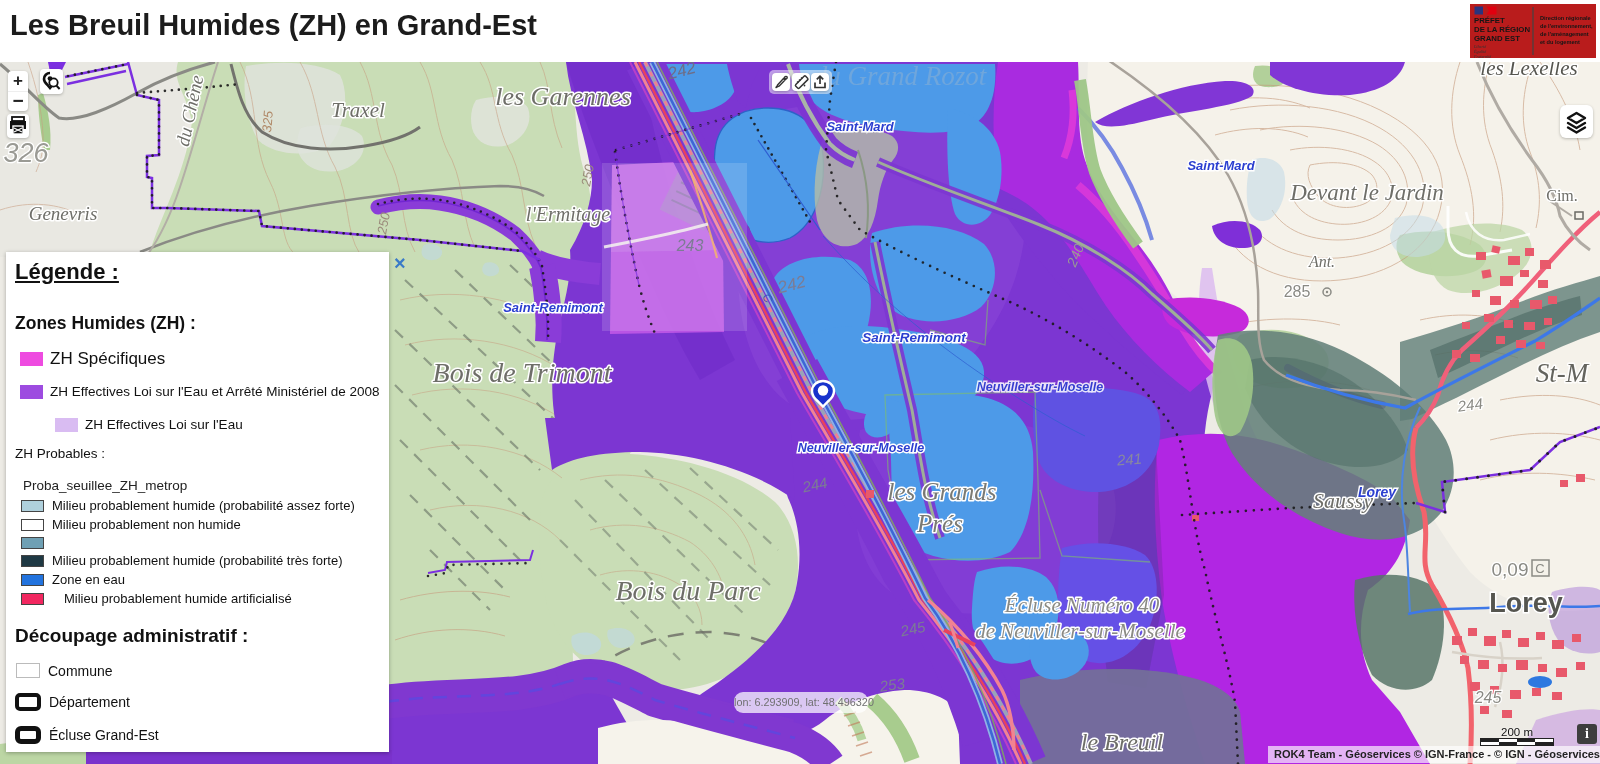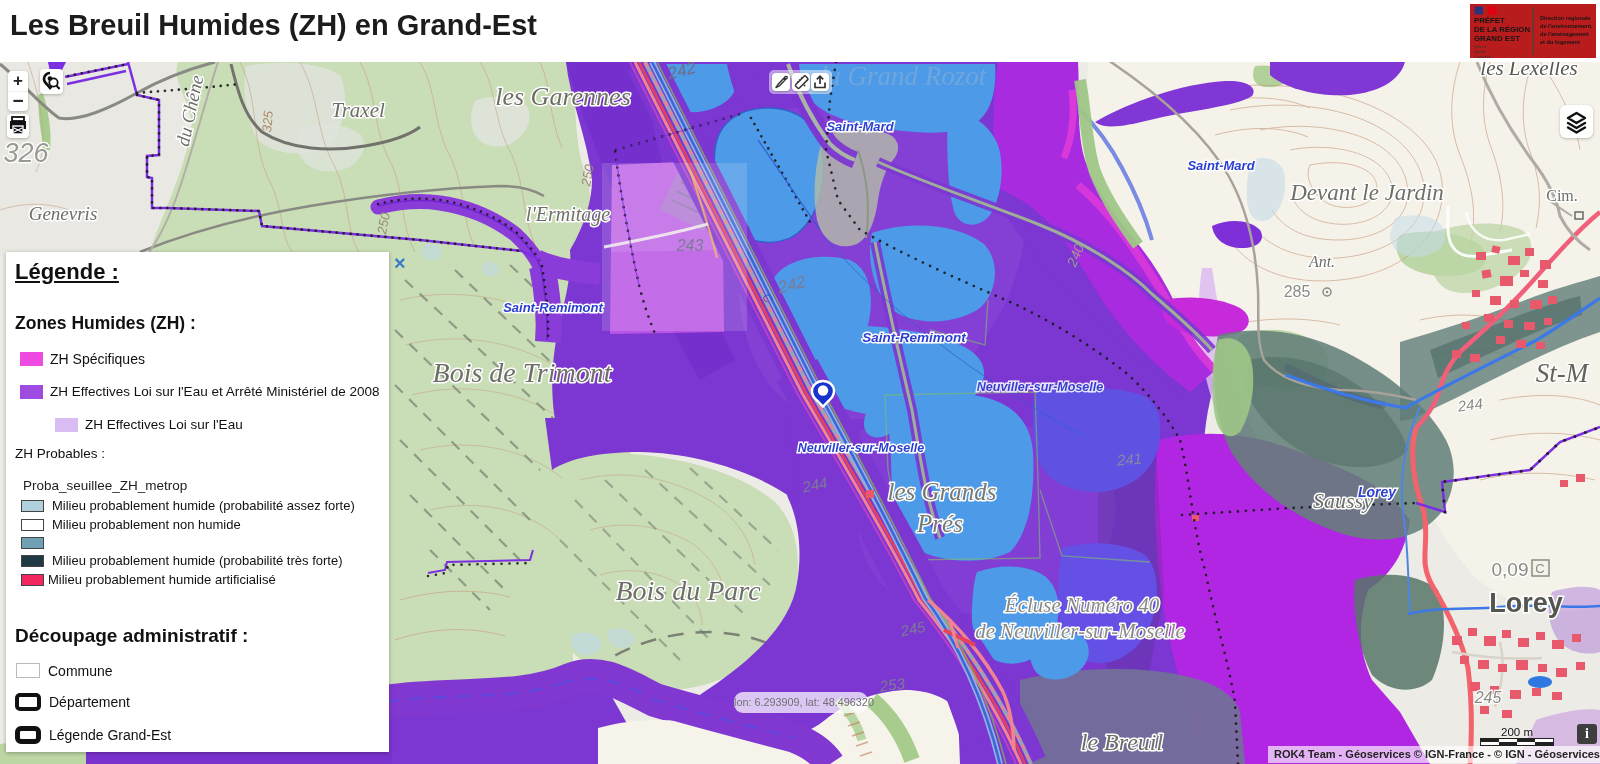--- a/index.html
+++ b/index.html
@@ -654,32 +654,33 @@
     <text x="70" y="32" font-size="5.6" font-weight="bold" fill="#161616" font-family="Liberation Sans, sans-serif">de l'aménagement</text>
     <text x="70" y="40" font-size="5.6" font-weight="bold" fill="#161616" font-family="Liberation Sans, sans-serif">et du logement</text>
   </svg>
 </div>
 
 <div id="legend">
 
   <div style="position:absolute;left:9px;top:7px;font-size:22px;font-weight:bold;color:#111;text-decoration:underline;">Légende :</div>
 
   <div style="position:absolute;left:9px;top:61px;font-size:17.5px;font-weight:bold;color:#111;">Zones Humides (ZH) :</div>
-  <div style="position:absolute;left:14px;top:97px;"><span class="sw" style="width:23px;height:14px;background:#EE4BE0;"></span><span style="font-size:14px;color:#111;margin-left:7px;vertical-align:middle;">ZH Spécifiques</span></div>
+  <div style="position:absolute;left:14px;top:97px;"><span class="sw" style="width:23px;height:14px;background:#EE4BE0;"></span><span style="font-size:17px;color:#111;margin-left:7px;vertical-align:middle;">ZH Spécifiques</span></div>
   <div style="position:absolute;left:14px;top:130px;"><span class="sw" style="width:23px;height:14px;background:#9D4BE0;"></span><span style="font-size:13.5px;color:#111;margin-left:7px;vertical-align:middle;">ZH Effectives Loi sur l'Eau et Arrêté Ministériel de 2008</span></div>
   <div style="position:absolute;left:14px;top:163px;padding-left:35px;"><span class="sw" style="width:23px;height:14px;background:#D9BCF2;"></span><span style="font-size:13.5px;color:#111;margin-left:7px;vertical-align:middle;">ZH Effectives Loi sur l'Eau</span></div>
   <div style="position:absolute;left:9px;top:194px;font-size:13.5px;color:#111;">ZH Probables :</div>
   <div style="position:absolute;left:17px;top:226px;font-size:13.5px;color:#222;">Proba_seuillee_ZH_metrop</div>
   <div style="position:absolute;left:15px;top:244px;line-height:18px;">
     <div><span class="sw" style="width:21px;height:10px;background:#AFD0DC;border:1.5px solid #444;"></span><span style="font-size:13px;color:#111;margin-left:8px;vertical-align:middle;">Milieu probablement humide (probabilité assez forte)</span></div>
     <div><span class="sw" style="width:21px;height:10px;background:#fff;border:1.5px solid #444;"></span><span style="font-size:13px;color:#111;margin-left:8px;vertical-align:middle;">Milieu probablement non humide</span></div>
     <div><span class="sw" style="width:21px;height:10px;background:#6FA0B4;border:1.5px solid #444;"></span></div>
     <div><span class="sw" style="width:21px;height:10px;background:#1F3944;border:1.5px solid #444;"></span><span style="font-size:13px;color:#111;margin-left:8px;vertical-align:middle;">Milieu probablement humide (probabilité très forte)</span></div>
-    <div><span class="sw" style="width:21px;height:10px;background:#F22760;border:1.5px solid #444;"></span><span style="font-size:13px;color:#111;margin-left:4px;vertical-align:middle;">Milieu probablement humide artificialisé</span></div>
+    <div><span class="sw" style="width:21px;height:10px;background:#2273DE;border:1.5px solid #444;"></span><span style="font-size:13px;color:#111;margin-left:8px;vertical-align:middle;">Zone en eau</span></div>
+    <div><span class="sw" style="width:21px;height:10px;background:#F22760;border:1.5px solid #444;"></span><span style="font-size:13px;color:#111;margin-left:20px;vertical-align:middle;">Milieu probablement humide artificialisé</span></div>
   </div>
 
   <div style="position:absolute;left:9px;top:373px;font-size:19px;font-weight:bold;color:#111;">Découpage administratif :</div>
   <div style="position:absolute;left:10px;top:409px;"><span class="sw" style="width:22px;height:13px;background:#fff;border:1px solid #bbb;"></span><span style="font-size:14px;color:#111;margin-left:8px;vertical-align:middle;">Commune</span></div>
   <div style="position:absolute;left:9px;top:440px;"><span class="sw" style="width:18px;height:10px;background:#fff;border:4px solid #111;border-radius:5px;"></span><span style="font-size:14px;color:#111;margin-left:8px;vertical-align:middle;">Département</span></div>
-  <div style="position:absolute;left:9px;top:473px;"><span class="sw" style="width:16px;height:8px;background:#fff;border:5px solid #111;border-radius:6px;"></span><span style="font-size:14px;color:#111;margin-left:8px;vertical-align:middle;">Légende Grand-Est</span></div>
+  <div style="position:absolute;left:9px;top:473px;"><span class="sw" style="width:16px;height:8px;background:#fff;border:5px solid #111;border-radius:6px;"></span><span style="font-size:14px;color:#111;margin-left:8px;vertical-align:middle;">Écluse Grand-Est</span></div>
 </div>
 
 <div style="position:absolute;left:394px;top:252px;font-size:20px;font-weight:bold;color:#3A7BC8;">×</div>
 
 </body></html>

